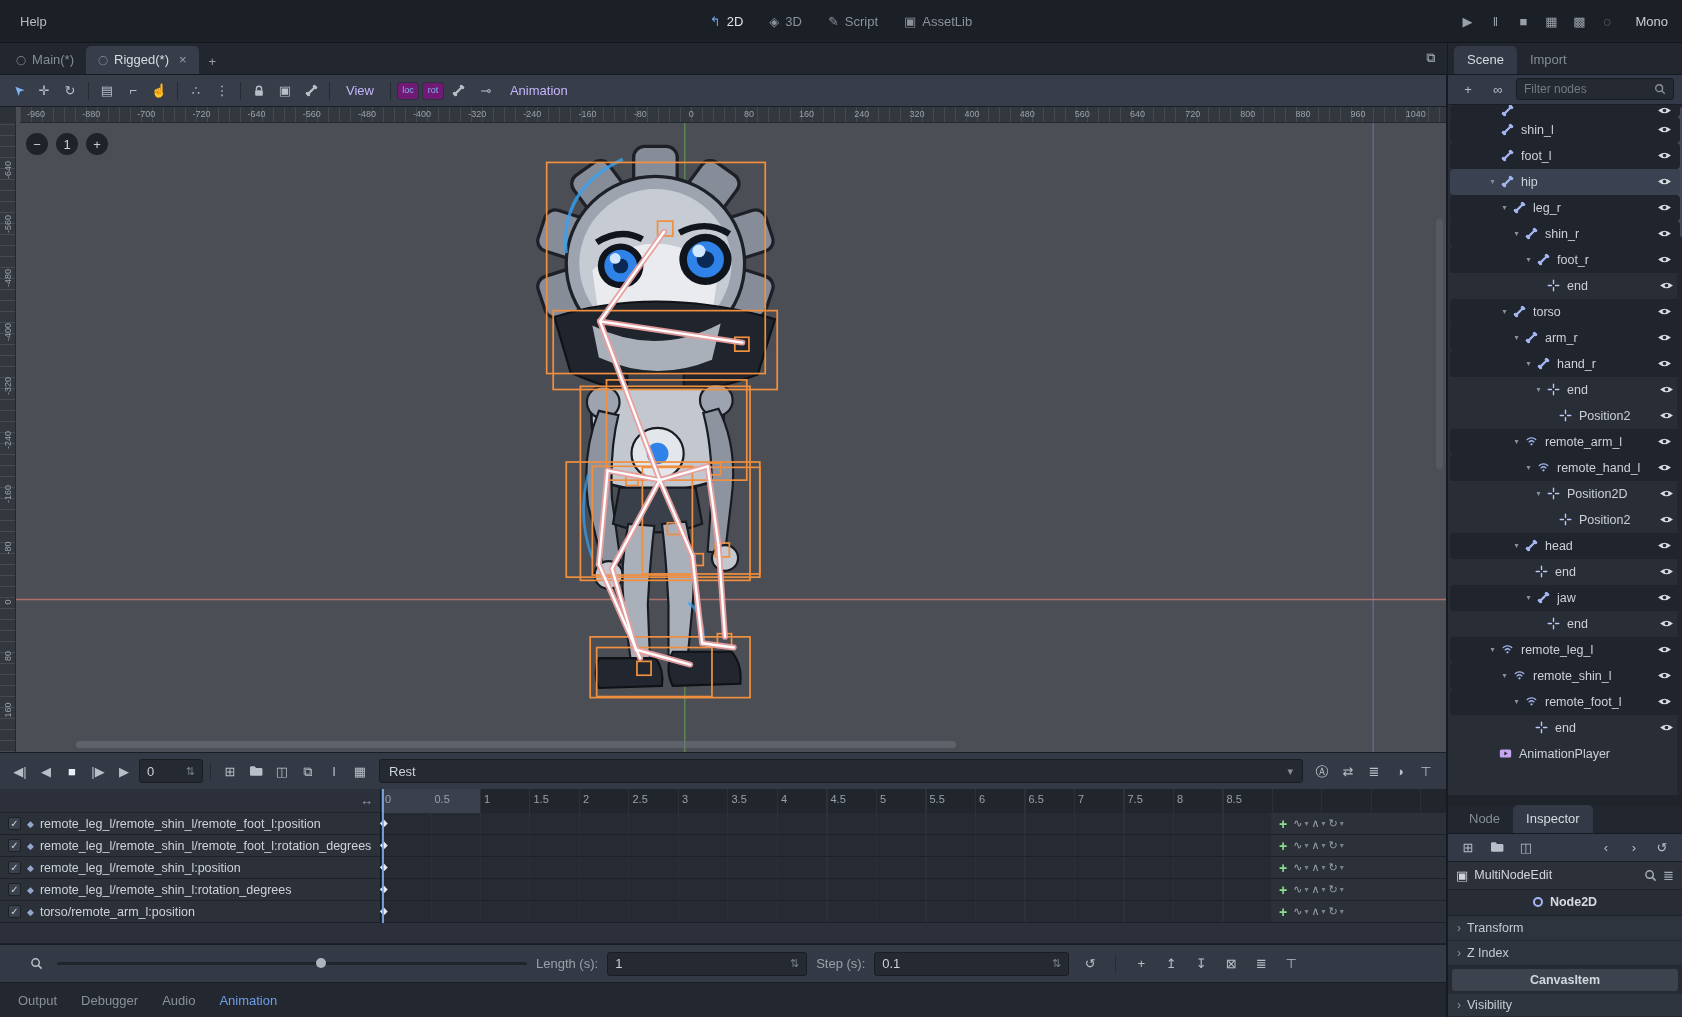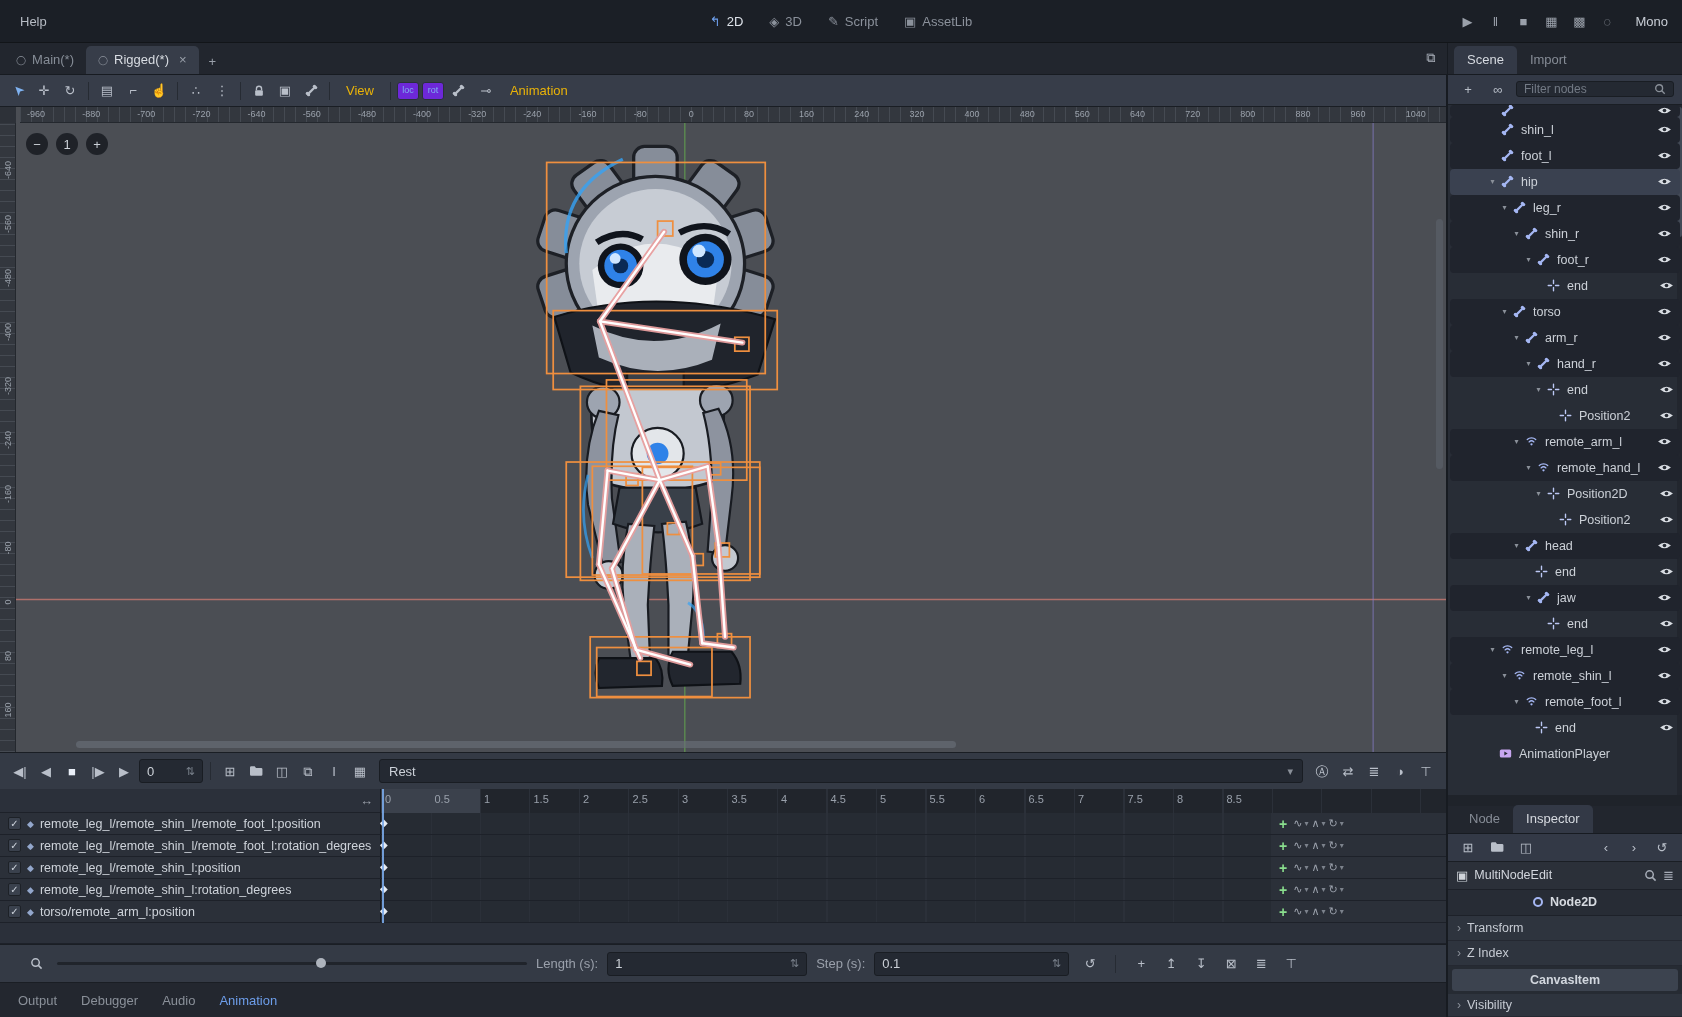--- a/index.html
+++ b/index.html
@@ -18,37 +18,37 @@
   .ws-icon{font-size:13px}
   .tb-right{margin-left:auto;display:flex;align-items:center;gap:4px}
   .tb-right .ibtn{color:#9aa0aa}
   .mono{color:#c9ced6;margin-left:6px}
 
   
   .ibtn{min-width:24px;height:24px;display:inline-flex;align-items:center;justify-content:center;
     color:#b9bfc9;border-radius:3px;font-size:13px;line-height:1}
   .ibtn.active{color:#7fb2f0}
   .ibtn.bright{color:#e9eff8}
-  .ibtn.keylab{font-size:9px;color:#7fb2f0;border:1px solid #2a303a;background:#6d28d9;padding:0 3px;min-width:22px;height:18px}
+  .ibtn.keylab{font-size:9px;color:#7fb2f0;border:1px solid #2a303a;background:#701a75;padding:0 3px;min-width:22px;height:18px}
   .tsep{width:1px;height:18px;background:#262b33;margin:0 4px;display:inline-block}
   .rot{display:inline-block;transform:rotate(-135deg)}
 
   
   .tabsbar{display:flex;align-items:flex-end;background:#22262e;padding:0 4px;border-bottom:1px solid #171b21}
   .stab{display:flex;align-items:center;gap:6px;padding:6px 12px 7px;color:#868d97;border-radius:5px 5px 0 0}
   .stab.active{background:#373d49;color:#d9dde3}
   .stab-ic{font-size:9px;color:#8d939d}
   .stab-x{color:#9aa0aa;font-size:13px;margin-left:4px}
   .stab-plus{padding:5px 10px;color:#9aa0aa}
   .tabsbar .exp{margin-left:auto;margin-bottom:5px;color:#aab0ba}
 
   
   .editor-col{display:flex;flex-direction:column;min-width:0;border-right:1px solid #171b21}
   .c-toolbar{height:32px;display:flex;align-items:center;gap:2px;background:#373d49;padding:0 6px;border-bottom:1px solid #1a1e24}
-  .tbtn{padding:3px 10px;color:#eab308;border-radius:3px}
+  .tbtn{padding:3px 10px;color:#c4b5fd;border-radius:3px}
 
   
   .canvas{flex:1;position:relative;overflow:hidden;background:#4b4e54}
   .corner{position:absolute;left:0;top:0;width:16px;height:16px;background:#2d3138;z-index:3}
   .ruler-top{position:absolute;left:20px;top:0;right:0;height:16px;background:#33373e;border-bottom:1px solid #24282e;z-index:2;
     background-image:repeating-linear-gradient(90deg,#454a52 0 1px,transparent 1px 11px)}
   .ruler-top span{position:absolute;top:2px;font-size:9px;color:#9aa1ab}
   .ruler-left{position:absolute;left:0;top:16px;bottom:0;width:16px;background:#33373e;border-right:1px solid #24282e;z-index:2;
     background-image:repeating-linear-gradient(0deg,#454a52 0 1px,transparent 1px 11px)}
   .ruler-left span{position:absolute;left:-1px;width:18px;text-align:center;font-size:9px;color:#9aa1ab;transform:rotate(-90deg)}
@@ -103,21 +103,21 @@
   .statusbar{height:35px;display:flex;align-items:center;gap:24px;padding:0 18px;background:#23272f;border-top:1px solid #1a1e24}
   .sb-tab{color:#8a9099}
   .sb-tab.active{color:#6d9eeb}
 
   
   .dock-tabs{display:flex;align-items:flex-end;background:#22262e;padding:0 6px;border-bottom:1px solid #171b21;border-left:1px solid #171b21}
   .dtab{padding:6px 13px 7px;color:#868c96;border-radius:5px 5px 0 0}
   .dtab.active{background:#333946;color:#d6dae0}
   .dock{display:flex;flex-direction:column;background:#262b33;overflow:hidden;border-left:1px solid #171b21}
   .s-toolbar{height:32px;display:flex;align-items:center;gap:6px;background:#333946;padding:0 8px;border-bottom:1px solid #1a1e24}
-  .filter{flex:1;height:16px;display:flex;align-items:center;gap:5px;background:#242932;border:1px solid #191d23;border-radius:3px;padding:0 7px}
+  .filter{flex:1;height:22px;display:flex;align-items:center;gap:5px;background:#242932;border:1px solid #191d23;border-radius:3px;padding:0 7px}
   .filter .ph{color:#737a85;font-size:12px;flex:1}
   .filter svg{color:#8a9099}
 
   #scene-tree{flex:1;min-height:690px;background:#282d36;position:relative;overflow:hidden;padding-top:0}
   .tree-row{height:26px;display:flex;align-items:center;padding-right:26px}
   .tree-row.sel{background:#20242d;border-radius:4px;margin:0 2px}
   .tree-row.hov{background:#3a4150;border-radius:4px;margin:0 2px}
   .tree-row.partial{height:12px;overflow:hidden}
   .tree-arrow{width:13px;font-size:8px;color:#8a9099;text-align:center;flex:0 0 13px}
   .node-icon{width:17px;height:16px;display:flex;align-items:center;justify-content:center;margin-right:5px;flex:0 0 17px}

